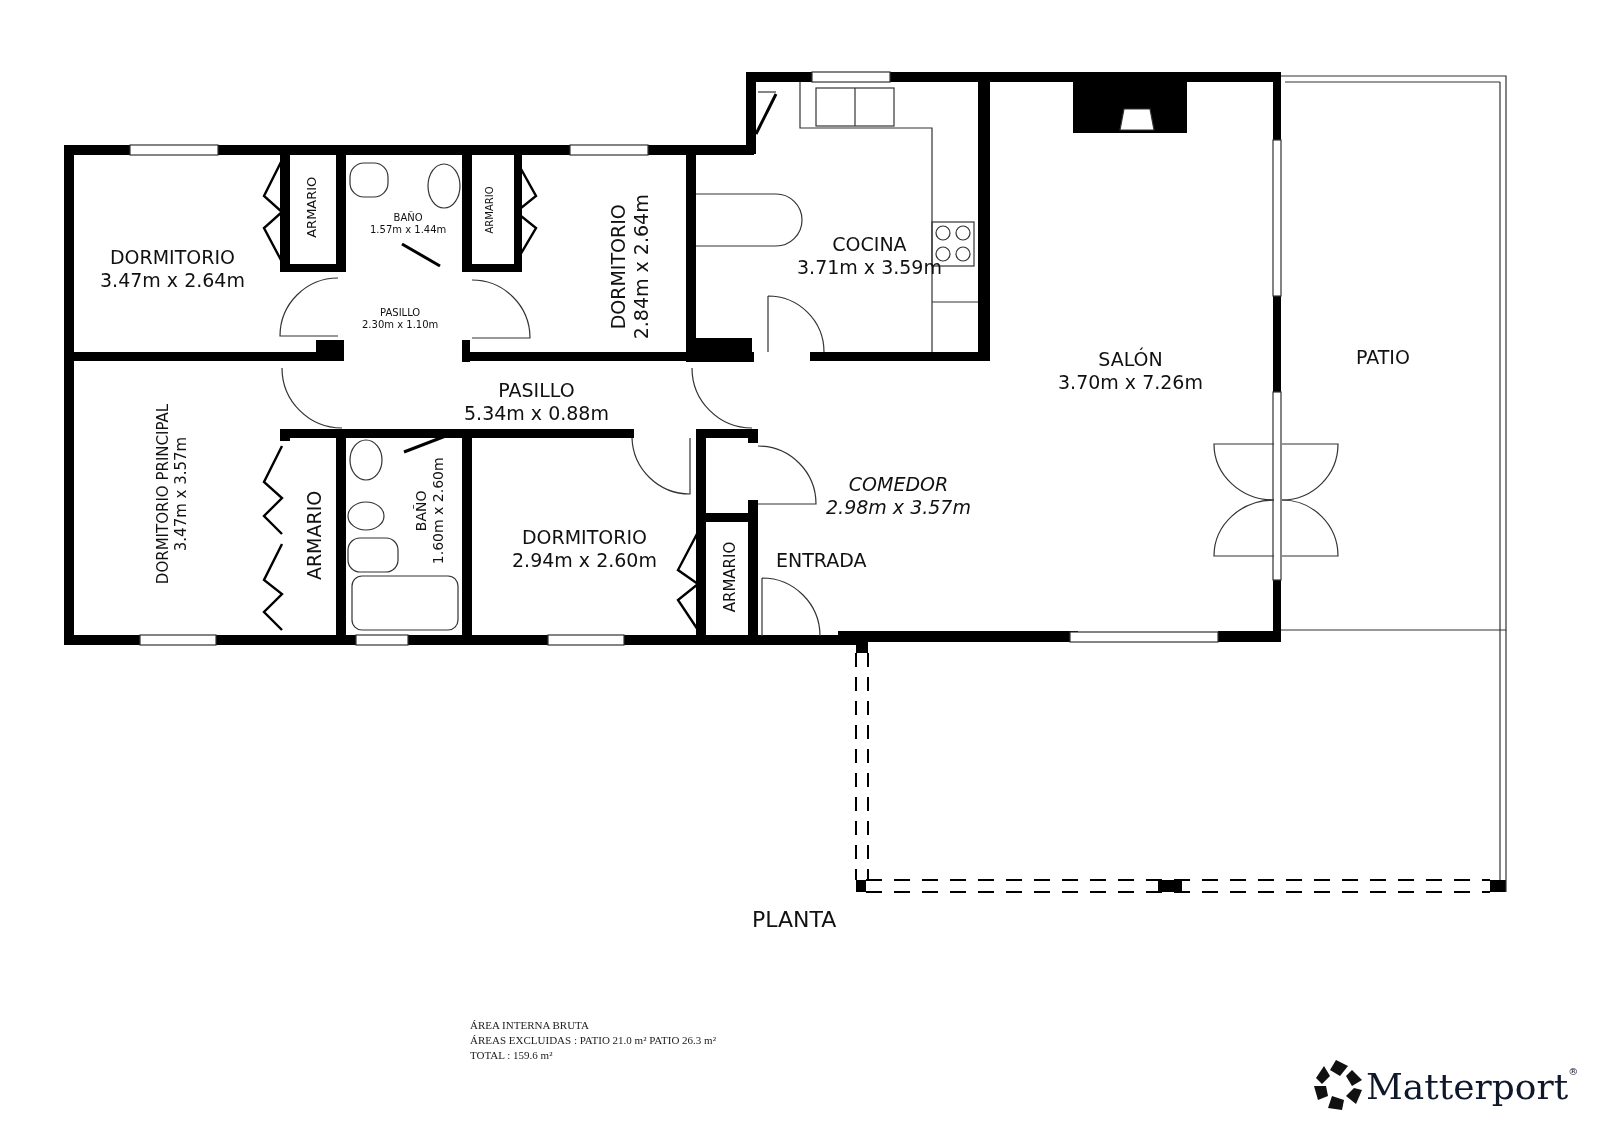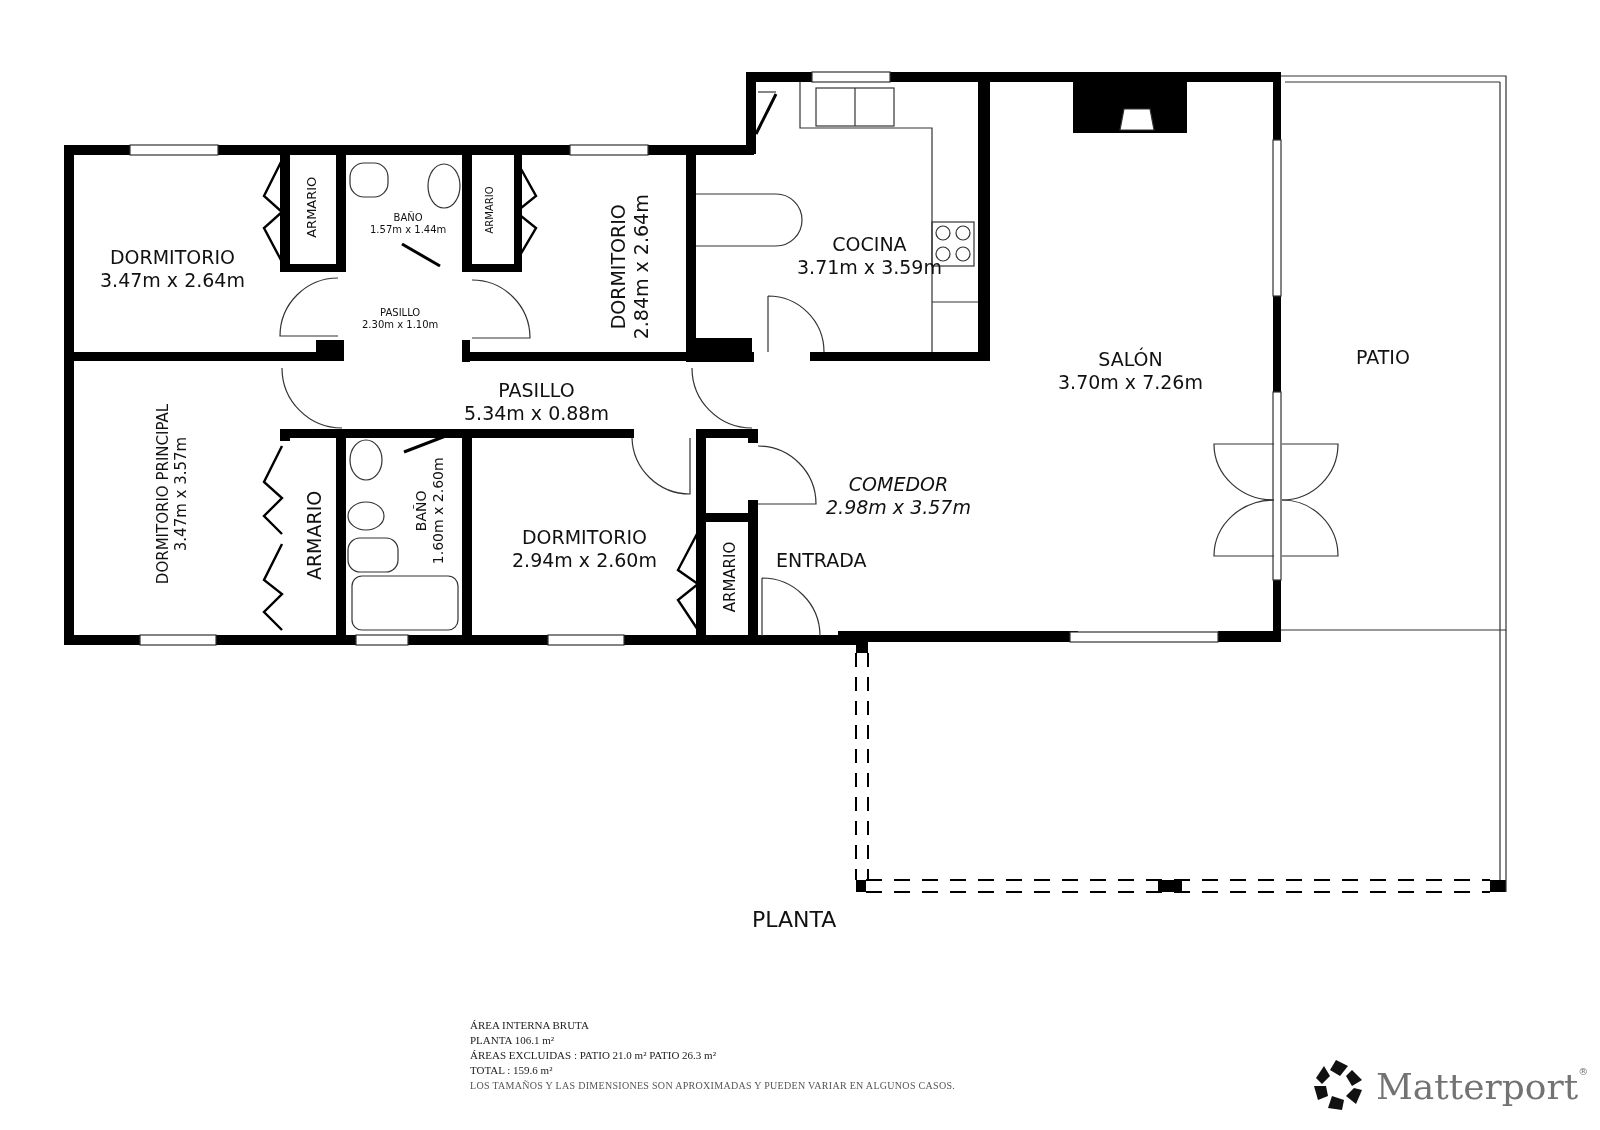--- a/index.html
+++ b/index.html
@@ -9,21 +9,21 @@
   .lbl { position: absolute; text-align: center; white-space: nowrap; line-height: 1.2; }
   .lbl .n { display: block; }
   .lbl .d { display: block; }
   .big { font-size: 19px; }
   .small { font-size: 10px; }
   .vert { transform-origin: center center; transform: rotate(-90deg); }
   .footer { position: absolute; left: 470px; width: 660px; top: 1018px; text-align: left;
             font-family: Liberation Serif, serif; font-size: 11px; line-height: 15px; color: #222; }
   .footer .note { font-size: 10px; color: #555; letter-spacing: 0.3px; }
   .logo { position: absolute; left: 1310px; top: 1058px; display: flex; align-items: center; }
-  .logo-text { font-family: "DejaVu Serif", serif; font-size: 36px; margin-left: 10px; color: #737373; }
+  .logo-text { font-family: "DejaVu Serif", serif; font-size: 36px; color: #0f172a; }
   .logo-text sup { font-size: 10px; vertical-align: top; }
   .plant { position: absolute; left: 740px; top: 907px; font-size: 22px; margin-left: 12px; }
 </style>
 </head>
 <body>
 
 <svg id="plan" width="1600" height="1130" viewBox="0 0 1600 1130">
   <g fill="#000" stroke="none">
 
     <rect x="64" y="145" width="690" height="10"></rect>
@@ -197,24 +197,22 @@
   <span class="d">2.98m x 3.57m</span>
 </div>
 <div class="lbl big" style="left:776px; top:549px;">
   <span class="n">ENTRADA</span>
 </div>
 
 <div class="lbl plant">PLANTA</div>
 
 <div class="footer">
   <div>ÁREA INTERNA BRUTA</div>
-  <div>PLANTA 106.1 m²</div>
   <div>ÁREAS EXCLUIDAS :  PATIO 21.0 m²   PATIO 26.3 m²</div>
   <div>TOTAL :  159.6 m²</div>
-  <div class="note">LOS TAMAÑOS Y LAS DIMENSIONES SON APROXIMADAS Y PUEDEN VARIAR EN ALGUNOS CASOS.</div>
 </div>
 
 <div class="logo">
   <svg width="56" height="56" viewBox="0 0 56 56">
     <g fill="#111">
       <polygon points="26,2 38,8 30,18 20,12"></polygon>
       <polygon points="42,12 52,22 42,28 36,18"></polygon>
       <polygon points="52,32 46,46 36,38 44,30"></polygon>
       <polygon points="32,52 18,50 22,38 34,42"></polygon>
       <polygon points="8,42 4,28 16,28 18,38"></polygon>

